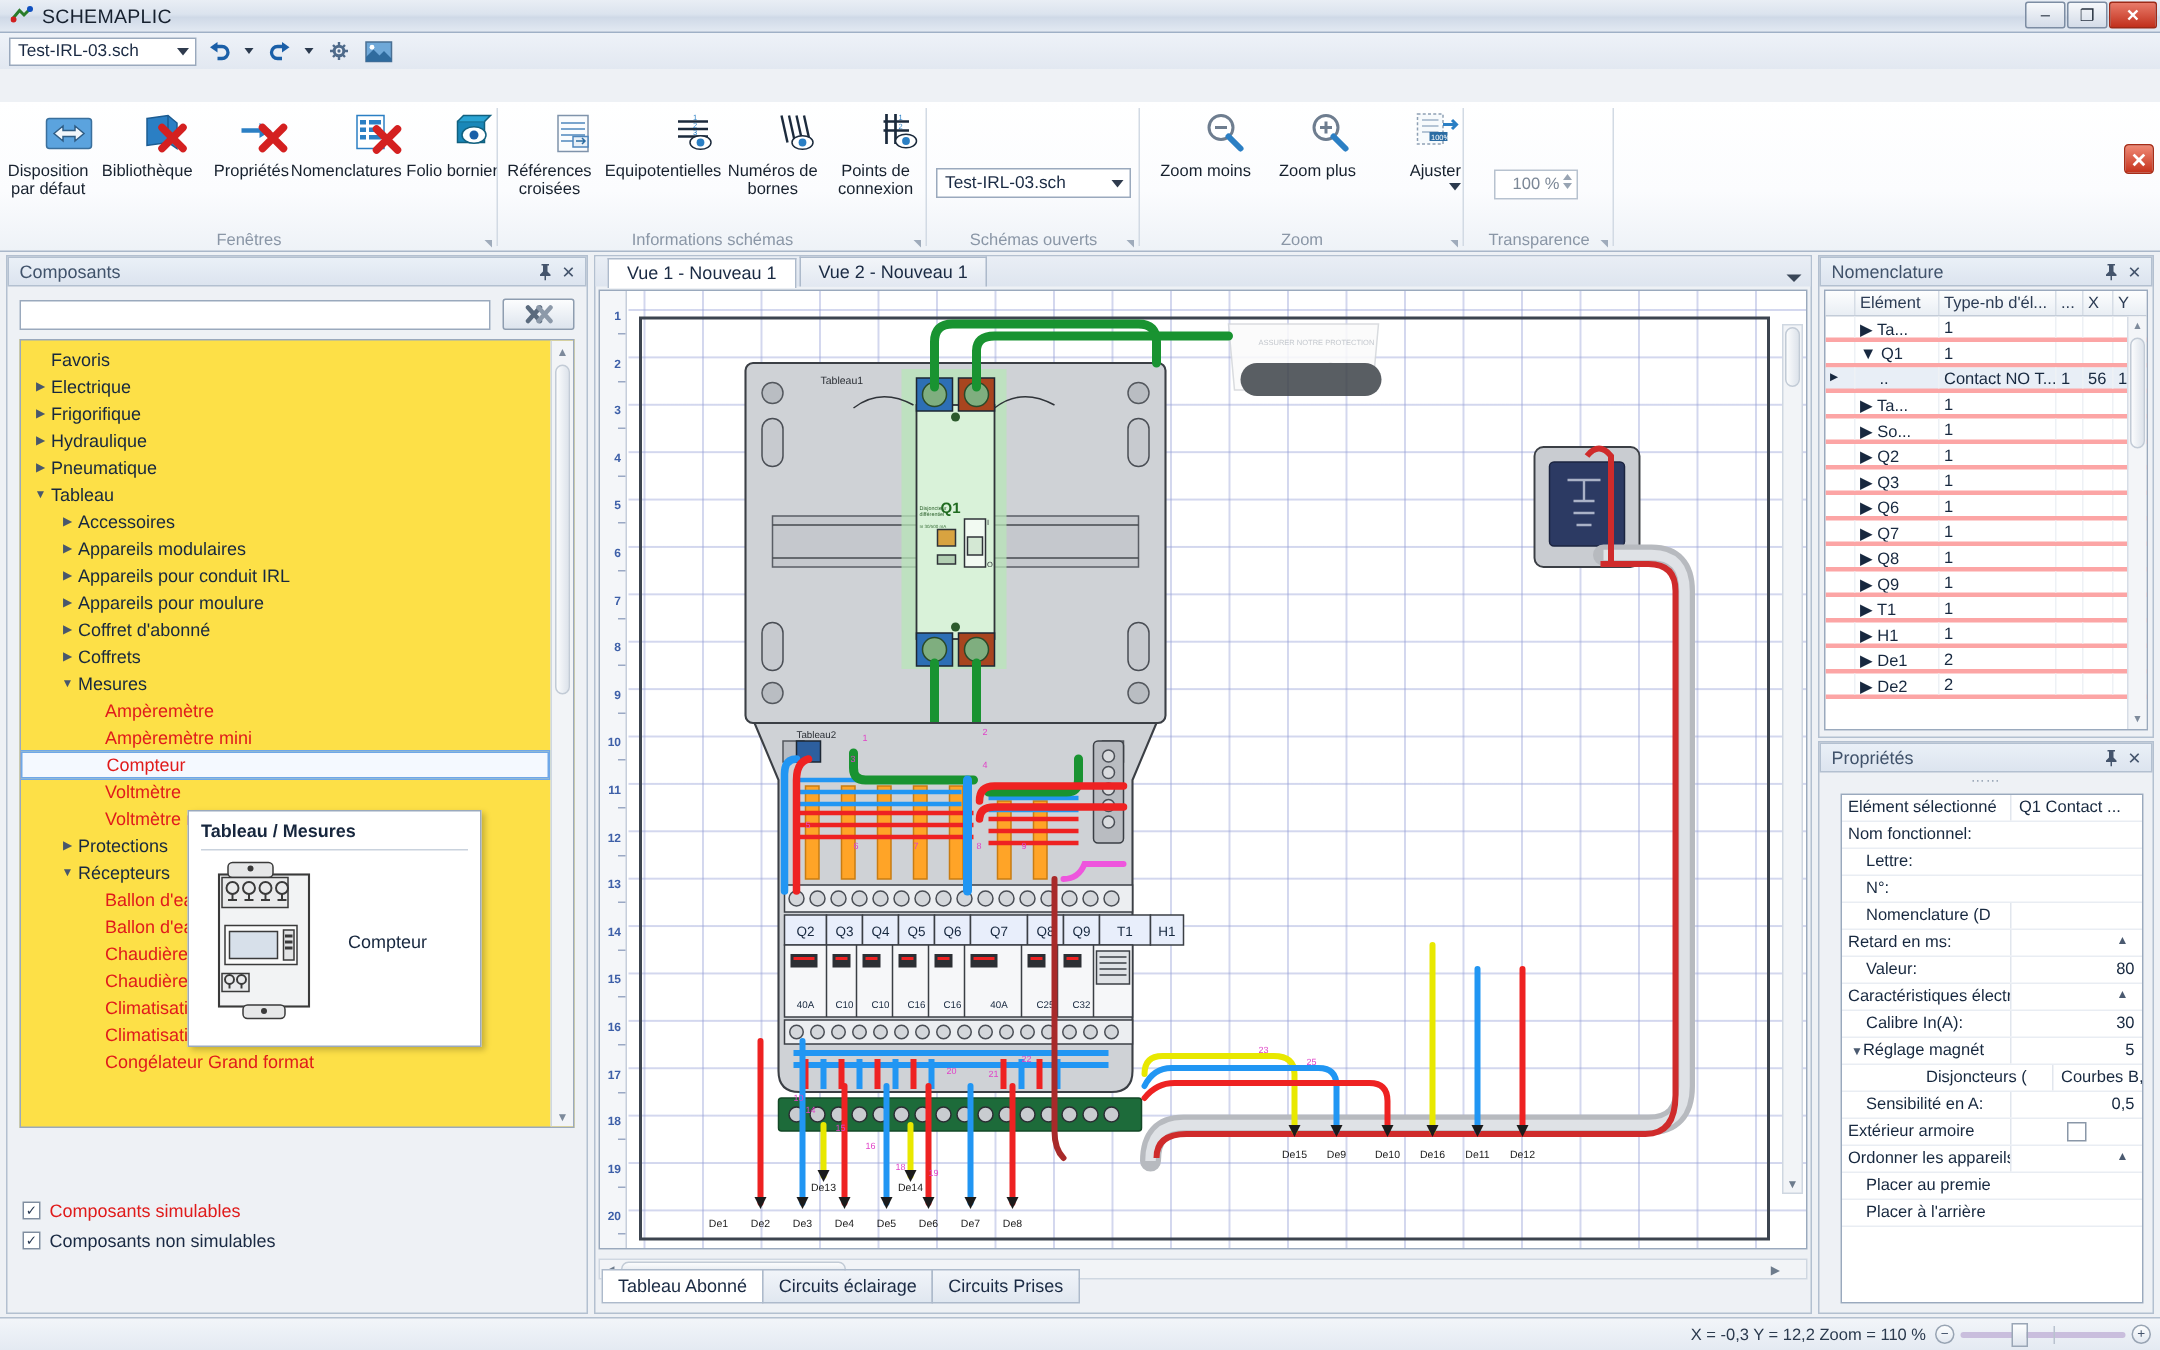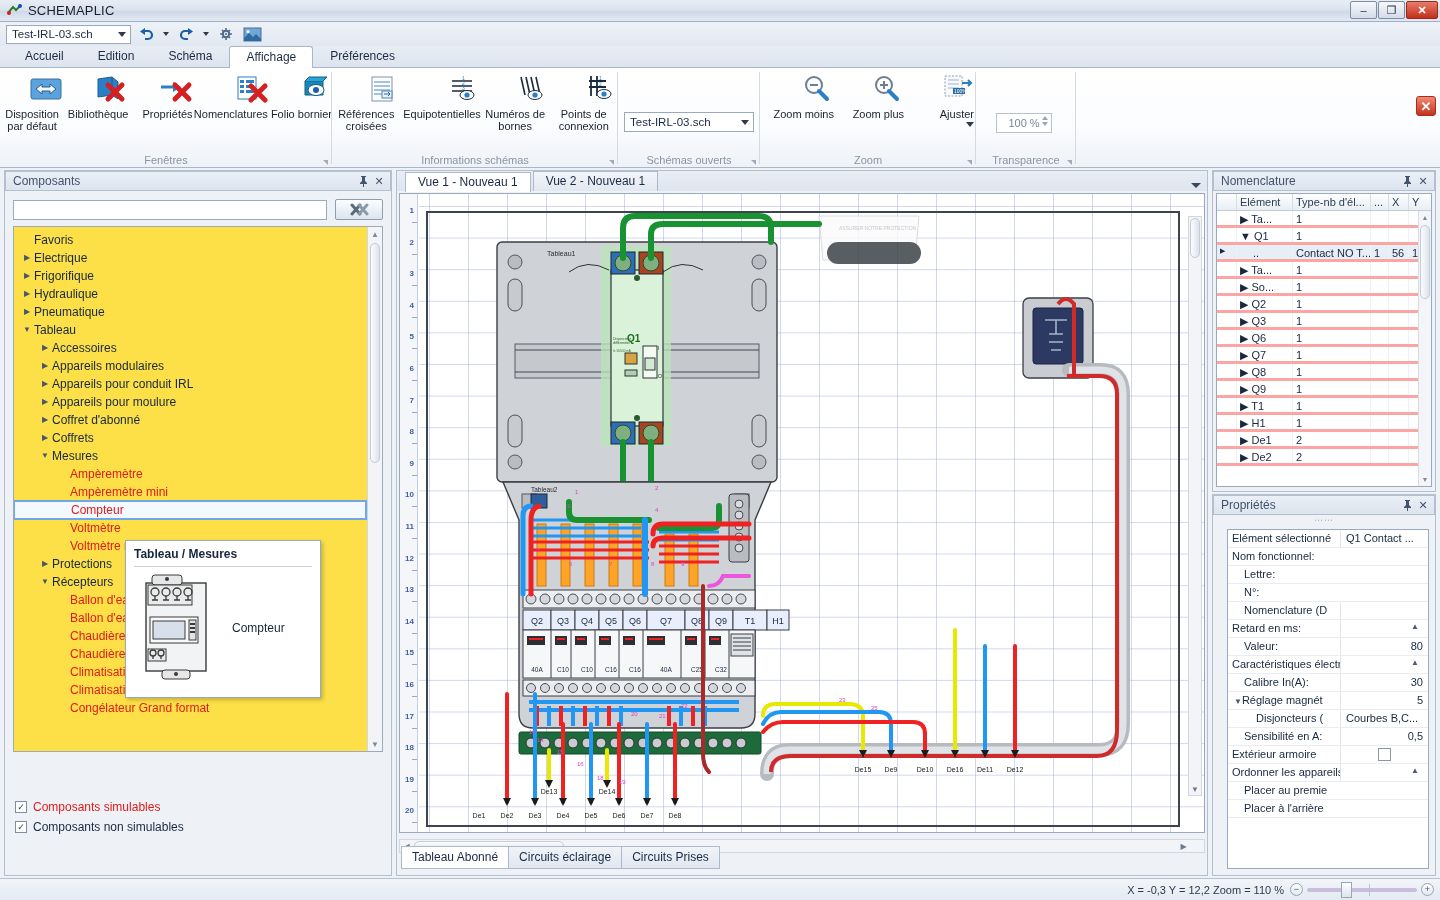--- a/index.html
+++ b/index.html
@@ -256,27 +256,20 @@
     </div>
     <div class="qbtn">
       <svg width="19" height="15" viewBox="0 0 19 15">
           <rect x="1" y="1" width="17" height="13" fill="#6fa8d8" stroke="#4a6f93"></rect>
           <path d="M1 11 L6 6 L10 10 L13 7 L18 12 V14 H1Z" fill="#2f6b9e"></path>
           <circle cx="5" cy="4.5" r="1.6" fill="#fff"></circle>
         </svg>
     </div>
   </div>
 
-  <div class="ribbon-tabs">
-    <div class="rtab">Accueil</div>
-    <div class="rtab">Edition</div>
-    <div class="rtab">Schéma</div>
-    <div class="rtab active">Affichage</div>
-    <div class="rtab">Préférences</div>
-  </div>
 
   <div class="ribbon">
 
     <div class="rgroup" style="left:0; width:332px;">
       <div class="gitems">
         <div class="ritem">
           <span class="ico">
             <svg width="36" height="32" viewBox="0 0 36 32">
                 <rect x="3" y="6" width="30" height="20" rx="2" fill="#5ba3de" stroke="#3a6f9c"></rect>
                 <path d="M8 16 L14 11 V14 H22 V11 L28 16 L22 21 V18 H14 V21 Z" fill="#f0f6fb" stroke="#2f5d85"></path>
@@ -1299,21 +1292,21 @@
           </div>
           <div class="prow">
             <div class="pn" style="width: 112px; padding-left: 16px;">Calibre In(A):</div>
             <div class="pv right" style="flex: 1 1 0%;">30</div>
           </div>
           <div class="prow">
             <div class="pn" style="width: 112px; padding-left: 6px;"><span class="caret">▼</span>Réglage magnét</div>
             <div class="pv right" style="flex: 1 1 0%;">5</div>
           </div>
           <div class="prow">
-            <div class="pn" style="width: 112px; padding-left: 28px;">Disjoncteurs (</div>
+            <div class="pn" style="width: 112px; padding-left: 28px; margin-left: 28px;">Disjoncteurs (</div>
             <div class="pv" style="flex: 1 1 0%;">Courbes B,C...</div>
           </div>
           <div class="prow">
             <div class="pn" style="width: 112px; padding-left: 16px;">Sensibilité en A:</div>
             <div class="pv right" style="flex: 1 1 0%;">0,5</div>
           </div>
           <div class="prow">
             <div class="pn" style="width: 112px; padding-left: 4px;">Extérieur armoire</div>
             <div class="pv" style="flex: 1 1 0%; text-align: center;"><span class="pv-check"></span></div>
           </div>

